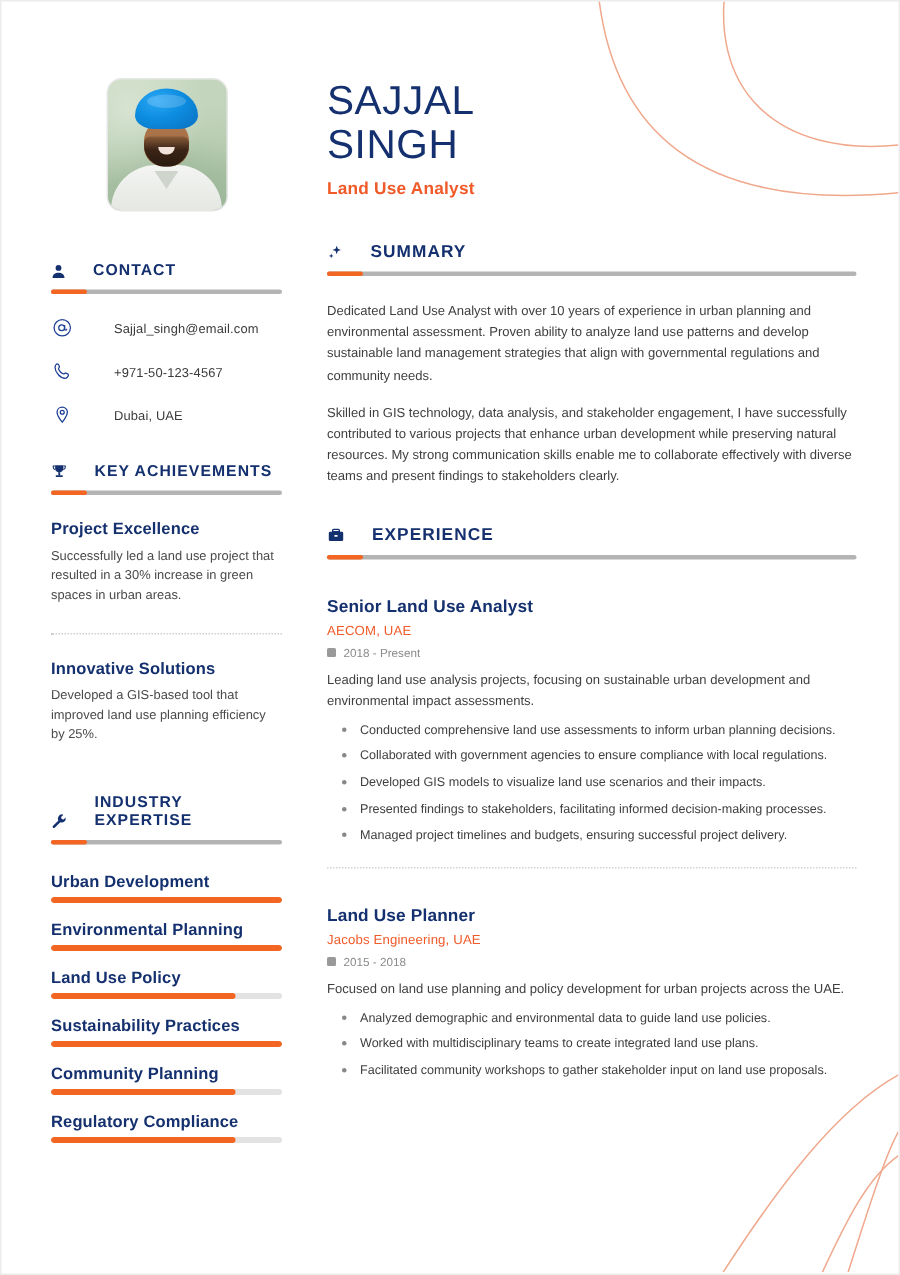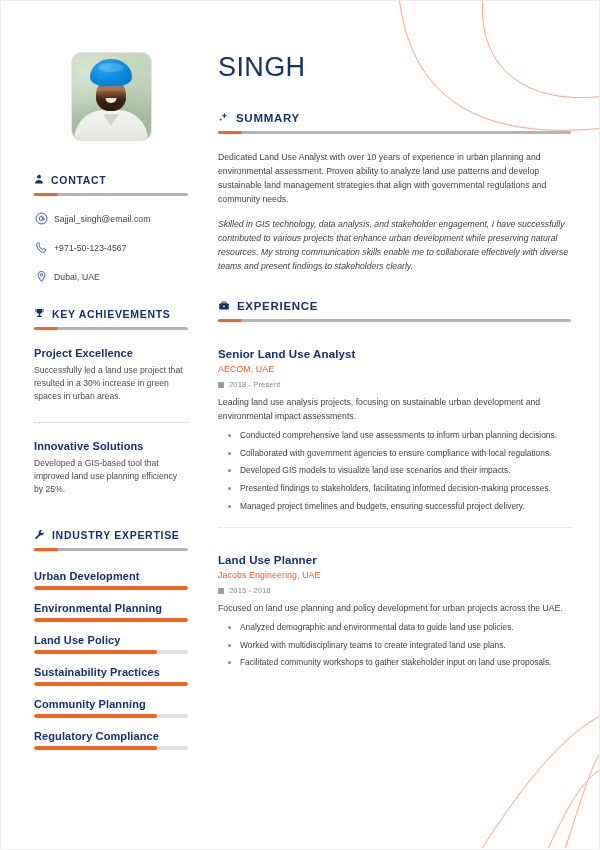--- a/index.html
+++ b/index.html
@@ -73,31 +73,31 @@
     background: linear-gradient(180deg,#f4f5f3 0%,#e4e7e2 100%);
     border-radius: 30px 30px 0 0;
   }
   .photo .collar{
     position:absolute; left:50%; bottom:14px; transform:translateX(-50%);
     width:0;height:0;border-left:8px solid transparent;border-right:8px solid transparent;
     border-top:12px solid #cfd4cc;
   }
 
   .sec-head {
-    display: flex; align-items: flex-start; gap: 7px;
+    display: flex; align-items: flex-end; gap: 18px;
     color: #14306e;
     font-size: 10.5px; font-weight: 700; letter-spacing: .7px; margin-top: 16px;
   }
   .sec-ico { display:flex; align-items:center; color:#14306e; }
   .sec-ico svg { display:block; }
   .rule { position: relative; height: 3px; background: #b4b4b4; margin: 7px 0 0 0; border-radius: 2px; }
   .rule::before { content:""; position:absolute; left:0; top:0; width:24px; height:3px; background:#f26522; border-radius:2px; }
 
   .contact-list { margin-top: 16px; }
-  .contact-row { display:flex; align-items:center; gap:5px; margin-bottom: 16px; }
+  .contact-row { display:flex; align-items:center; gap:27px; margin-bottom: 16px; }
   .contact-row .ci { flex:0 0 15px; color:#1c3f94; display:flex; align-items:center; justify-content:center; }
   .contact-row .ctext { font-size: 8.6px; color:#3b3b3b; letter-spacing:.1px; }
 
   .ach { margin-top: 17px; }
   .ach-title { color:#14306e; font-size:11px; font-weight:700; letter-spacing:.1px; margin-bottom:5px; }
   .ach-desc { font-size:8.6px; color:#4a4a4a; line-height:1.52; }
   .ach-sep { height:1px; border-top:1px dotted #cfcfcf; margin:19px 0 17px 0; }
 
   .skills { margin-top: 19px; }
   .skill { margin-bottom: 12px; }
@@ -108,21 +108,21 @@
   
   .right { flex:1; padding: 52px 28px 0 12px; }
   .name {
     color:#14306e; font-size:27px; font-weight:400; line-height:1.06;
     letter-spacing:.4px;
   }
   .role { color:#f05a28; font-size:11.5px; font-weight:700; margin-top:10px; letter-spacing:.15px; }
 
   .block { margin-top: 30px; }
   .summary-p { font-size:8.7px; color:#3f3f3f; line-height:1.62; margin-top:16px; }
-  .summary-p + .summary-p { margin-top:11px;font-style:italic; }
+  .summary-p + .summary-p { margin-top:11px; }
 
   .job { margin-top: 17px; }
   .job-title { color:#14306e; font-size:11.5px; font-weight:700; letter-spacing:.1px;margin-top:26px; }
   .job-co { color:#f05a28; font-size:8.8px; font-weight:400; margin-top:4px; letter-spacing:.1px; }
   .job-date { display:flex; align-items:center; gap:5px; margin-top:6px; color:#8a8a8a; font-size:7.8px; }
   .job-date .di { width:6px; height:6px; background:#9a9a9a; border-radius:1px; display:block; }
   .job-desc { font-size:8.7px; color:#3f3f3f; line-height:1.6; margin-top:7px; }
   ul.bullets { margin:5px 0 0 0; padding-left:22px; }
   ul.bullets li { font-size:8.4px; color:#3f3f3f; line-height:1.5; margin-bottom:5px; }
   ul.bullets li::marker { color:#888; }
@@ -273,21 +273,23 @@
                 <i style="width: 80%;"></i>
               </div>
           </div>
         </div>
       </section>
     </aside>
 
     <main class="right">
 
       <div>
+        <div class="name">SAJJAL</div>
         <div class="name">SINGH</div>
+        <div class="role">Land Use Analyst</div>
       </div>
 
       <section class="block">
         <div class="sec-head" style="font-size:11.5px;">
           <span class="sec-ico">
             <svg width="11" height="11" viewBox="0 0 16 16">
                 <path d="M9.4 1.2l1.1 3 3 1.1-3 1.1-1.1 3-1.1-3-3-1.1 3-1.1z" fill="#14306e"></path>
                 <path d="M4.1 8.8l.6 1.7 1.7.6-1.7.6-.6 1.7-.6-1.7-1.7-.6 1.7-.6z" fill="#14306e"></path>
               </svg>
           </span>

